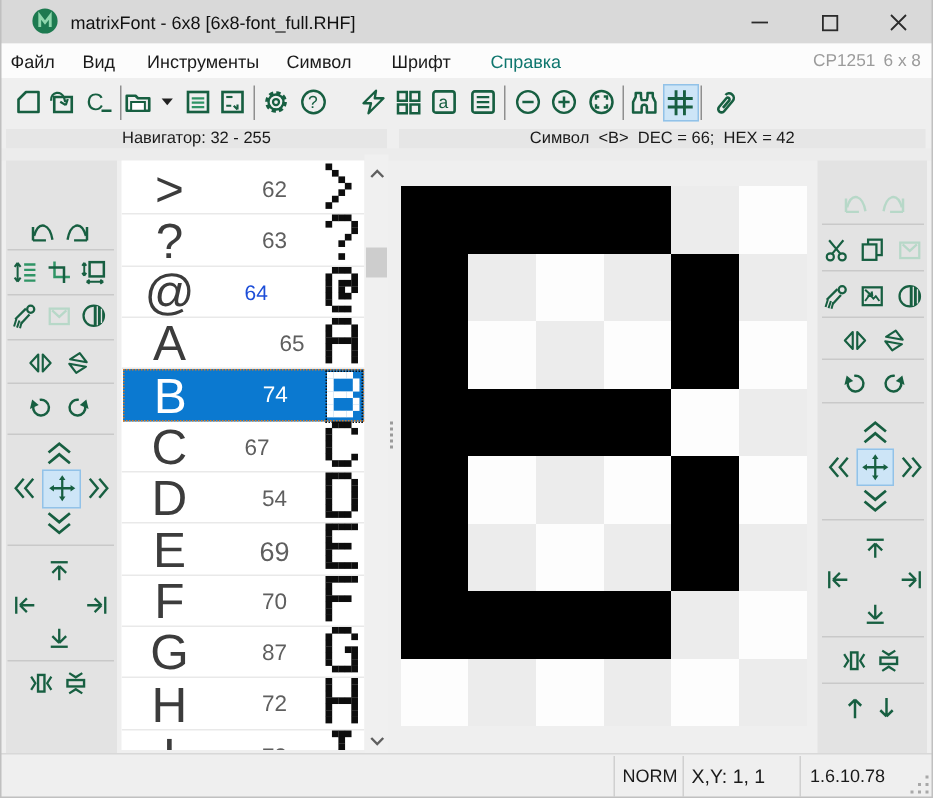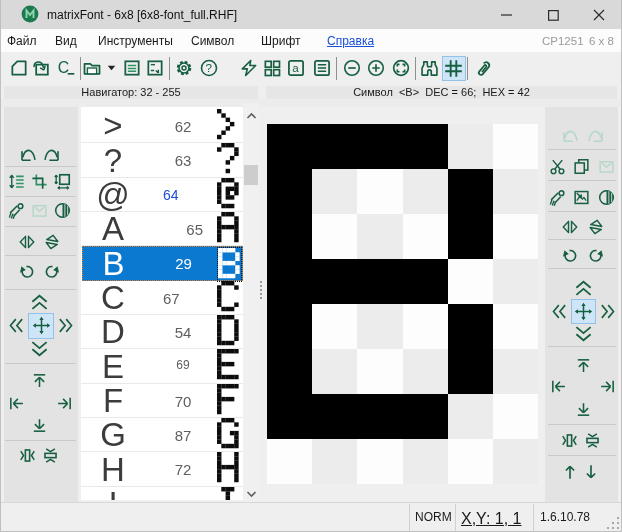--- a/index.html
+++ b/index.html
@@ -20,21 +20,21 @@
   </svg>
 <svg class="abs" style="left:593px;top:9px" width="12" height="12" viewBox="0 0 12 12">
     <path d="M1,1 L11,11 M11,1 L1,11" stroke="#2b2b2b" stroke-width="1.2"></path>
   </svg>
 <div class="abs" style="left:0;top:29px;width:622px;height:23px;background:#fcfcfc;"></div>
 <div class="abs" style="left:7px;top:34px;font-size:12px;color:#1a1a1a;">Файл</div>
 <div class="abs" style="left:55px;top:34px;font-size:12px;color:#1a1a1a;">Вид</div>
 <div class="abs" style="left:98px;top:34px;font-size:12px;color:#1a1a1a;">Инструменты</div>
 <div class="abs" style="left:191px;top:34px;font-size:12px;color:#1a1a1a;">Символ</div>
 <div class="abs" style="left:261px;top:34px;font-size:12px;color:#1a1a1a;">Шрифт</div>
-<div class="abs" style="left:327px;top:34px;font-size:12px;color:#1d4ed8;text-decoration:underline;">Справка</div>
+<div class="abs" style="left:327px;top:34px;font-size:12px;color:#0f766e;">Справка</div>
 <div class="abs" style="left:542px;top:34.5px;font-size:11.5px;color:#9b9b9b;">CP1251</div>
 <div class="abs" style="left:589px;top:34.5px;font-size:11.5px;color:#9b9b9b;">6 x 8</div>
 <div class="abs" style="left:0;top:52px;width:622px;height:33px;background:#efefef;"></div>
 <svg class="abs" style="left:8.8px;top:58px" width="20" height="20" viewBox="0 0 24 24">
     <path d="M4,20 V10 L10,4 H20 V20 Z" fill="none" stroke="#175f41" stroke-width="2.1" stroke-linejoin="round"></path>
   </svg>
 <svg class="abs" style="left:31.8px;top:58px" width="20" height="20" viewBox="0 0 24 24">
     <path d="M5,8 H19 V20 H5 Z" fill="none" stroke="#175f41" stroke-width="2.1"></path>
     <path d="M2.5,11 C2,3.5 11,2.5 13,9 L13.8,12" fill="none" stroke="#175f41" stroke-width="1.8"></path>
     <path d="M14.2,14.5 L9.8,11.8 M14.2,14.5 L15.8,9.6" fill="none" stroke="#175f41" stroke-width="1.8"></path>
@@ -307,21 +307,21 @@
           <rect x="0.00" y="21.50" width="4.45" height="4.45" fill="#0d0d0d"></rect>
           <rect x="17.20" y="21.50" width="4.45" height="4.45" fill="#0d0d0d"></rect>
           <rect x="0.00" y="25.80" width="4.45" height="4.45" fill="#0d0d0d"></rect>
           <rect x="17.20" y="25.80" width="4.45" height="4.45" fill="#0d0d0d"></rect>
         </svg>
       </div>
       <div class="abs" style="left:0;top:33.35px;width:162px;height:1px;background:#e9e9e9;"></div>
     </div>
     <div class="abs" style="left:0.5px;top:139.3px;width:161px;height:34.4px;background:#0b79d0;border:1px dotted #e07b1f;box-sizing:border-box;">
       <div class="abs" style="left:11px;top:1.3px;width:40px;text-align:center;font-size:33px;line-height:30px;color:#fff;">B</div>
-      <div class="abs" style="left:81px;top:8px;width:40px;text-align:center;font-size:15px;color:#fff;">29</div>
+      <div class="abs" style="left:81px;top:8px;width:40px;text-align:center;font-size:15px;color:#fff;">74</div>
       <div class="abs" style="left:134px;top:-0.5px;width:25px;height:34.8px;border:1px dotted #111;box-sizing:border-box;">
         <div class="abs" style="left:0.5px;top:0.2px;width:26px;height:34px;">
           <svg width="26" height="35" viewBox="0 0 26 35" style="position:absolute;left:0;top:0">
             <rect x="0.00" y="0.00" width="4.45" height="4.45" fill="#fff"></rect>
             <rect x="4.30" y="0.00" width="4.45" height="4.45" fill="#fff"></rect>
             <rect x="8.60" y="0.00" width="4.45" height="4.45" fill="#fff"></rect>
             <rect x="12.90" y="0.00" width="4.45" height="4.45" fill="#fff"></rect>
             <rect x="0.00" y="4.30" width="4.45" height="4.45" fill="#fff"></rect>
             <rect x="17.20" y="4.30" width="4.45" height="4.45" fill="#fff"></rect>
             <rect x="0.00" y="8.60" width="4.45" height="4.45" fill="#fff"></rect>
@@ -386,21 +386,21 @@
           <rect x="0.00" y="25.80" width="4.45" height="4.45" fill="#0d0d0d"></rect>
           <rect x="4.30" y="25.80" width="4.45" height="4.45" fill="#0d0d0d"></rect>
           <rect x="8.60" y="25.80" width="4.45" height="4.45" fill="#0d0d0d"></rect>
           <rect x="12.90" y="25.80" width="4.45" height="4.45" fill="#0d0d0d"></rect>
         </svg>
       </div>
       <div class="abs" style="left:0;top:33.35px;width:162px;height:1px;background:#e9e9e9;"></div>
     </div>
     <div class="abs" style="left:0;top:242.4px;width:162px;height:34.4px;">
       <div class="abs" style="left:12px;top:2.3px;width:40px;text-align:center;font-size:33px;line-height:30px;color:#3c3c3c;">E</div>
-      <div class="abs" style="left:82px;top:9px;width:40px;text-align:center;font-size:12px;color:#5f5f5f;">69</div>
+      <div class="abs" style="left:82px;top:9px;width:40px;text-align:center;font-size:18px;color:#5f5f5f;">69</div>
       <div class="abs" style="left:136px;top:0;width:26px;height:35px;">
         <svg width="26" height="35" viewBox="0 0 26 35" style="position:absolute;left:0;top:0">
           <rect x="0.00" y="0.00" width="4.45" height="4.45" fill="#0d0d0d"></rect>
           <rect x="4.30" y="0.00" width="4.45" height="4.45" fill="#0d0d0d"></rect>
           <rect x="8.60" y="0.00" width="4.45" height="4.45" fill="#0d0d0d"></rect>
           <rect x="12.90" y="0.00" width="4.45" height="4.45" fill="#0d0d0d"></rect>
           <rect x="17.20" y="0.00" width="4.45" height="4.45" fill="#0d0d0d"></rect>
           <rect x="0.00" y="4.30" width="4.45" height="4.45" fill="#0d0d0d"></rect>
           <rect x="0.00" y="8.60" width="4.45" height="4.45" fill="#0d0d0d"></rect>
           <rect x="0.00" y="12.90" width="4.45" height="4.45" fill="#0d0d0d"></rect>
@@ -687,21 +687,21 @@
     <path d="M12,21 V5 M12,4.5 L6.5,10 M12,4.5 L17.5,10" stroke="#175f41" stroke-width="2.2" fill="none"></path>
   </svg>
 <svg class="abs" style="left:582.0px;top:462.6px" width="18" height="18" viewBox="0 0 24 24">
     <path d="M12,3 V19 M12,19.5 L6.5,14 M12,19.5 L17.5,14" stroke="#175f41" stroke-width="2.2" fill="none"></path>
   </svg>
 <div class="abs" style="left:0;top:502px;width:622px;height:30px;background:#efefef;border-top:1px solid #d8d8d8;box-sizing:border-box;"></div>
 <div class="abs" style="left:409px;top:504px;width:1px;height:27px;background:#d0d0d0;"></div>
 <div class="abs" style="left:455px;top:504px;width:1px;height:27px;background:#d0d0d0;"></div>
 <div class="abs" style="left:533px;top:504px;width:1px;height:27px;background:#d0d0d0;"></div>
 <div class="abs" style="left:415px;top:510px;font-size:12px;color:#1a1a1a;">NORM</div>
-<div class="abs" style="left:461px;top:510px;font-size:16px;color:#1a1a1a;text-decoration:underline;">X,Y: 1, 1</div>
+<div class="abs" style="left:461px;top:510px;font-size:13px;color:#1a1a1a;">X,Y: 1, 1</div>
 <div class="abs" style="left:540px;top:510px;font-size:12px;color:#1a1a1a;">1.6.10.78</div>
 <div class="abs" style="left:617px;top:517px;width:2px;height:2px;background:#a8a8a8;"></div>
 <div class="abs" style="left:617px;top:522px;width:2px;height:2px;background:#a8a8a8;"></div>
 <div class="abs" style="left:617px;top:527px;width:2px;height:2px;background:#a8a8a8;"></div>
 <div class="abs" style="left:612px;top:522px;width:2px;height:2px;background:#a8a8a8;"></div>
 <div class="abs" style="left:612px;top:527px;width:2px;height:2px;background:#a8a8a8;"></div>
 <div class="abs" style="left:607px;top:527px;width:2px;height:2px;background:#a8a8a8;"></div>
 <div class="abs" style="left:0;top:0;width:1px;height:532px;background:#c0c0c0;"></div>
 <div class="abs" style="left:621px;top:0;width:1px;height:532px;background:#c0c0c0;"></div>
 <div class="abs" style="left:0;top:531px;width:622px;height:1px;background:#c0c0c0;"></div>

